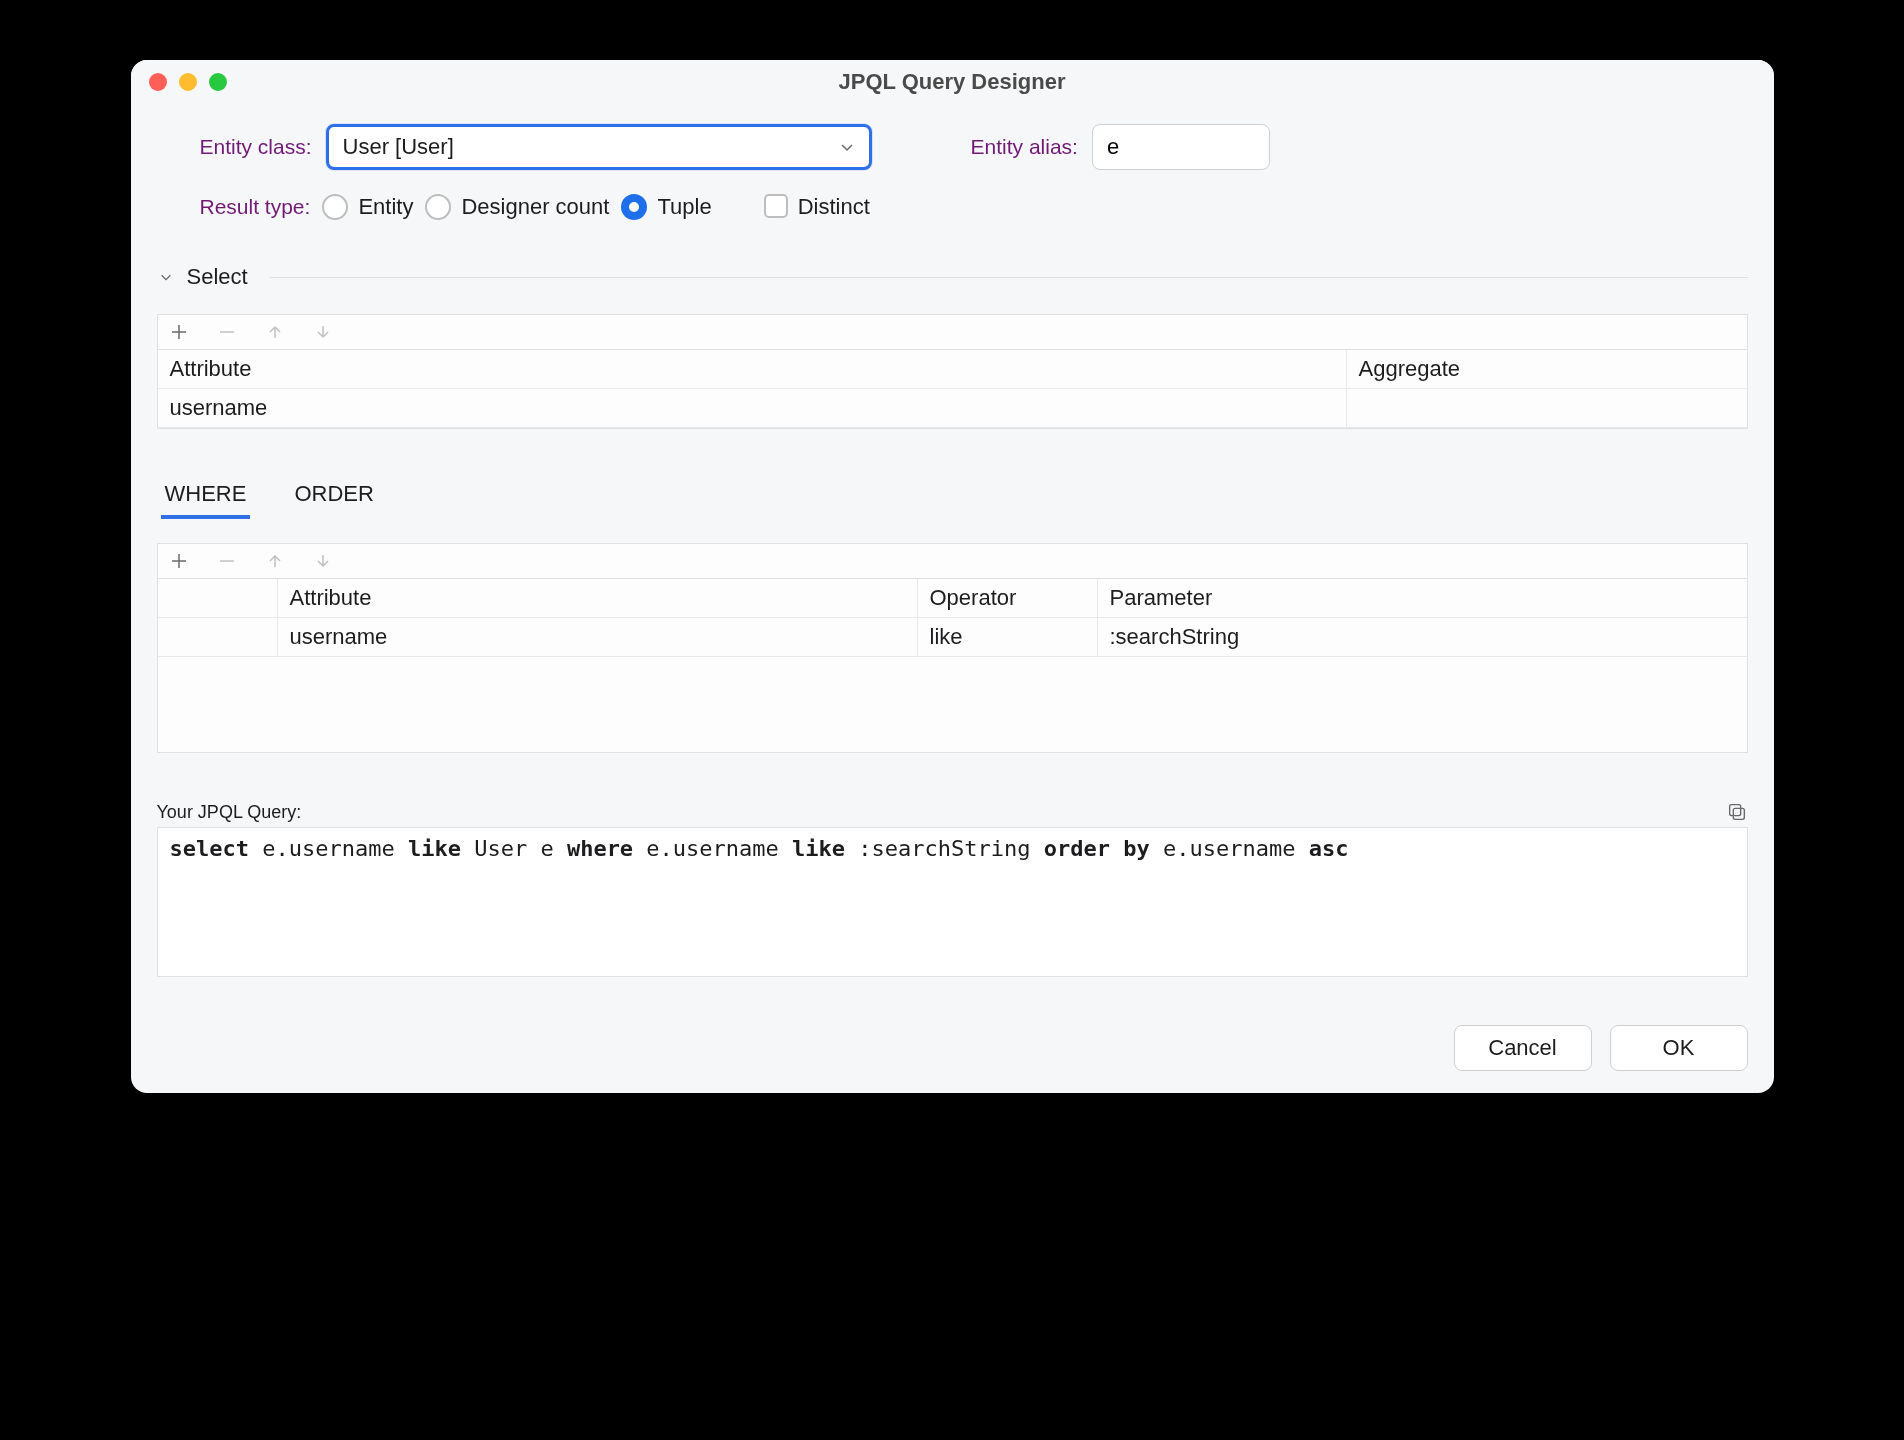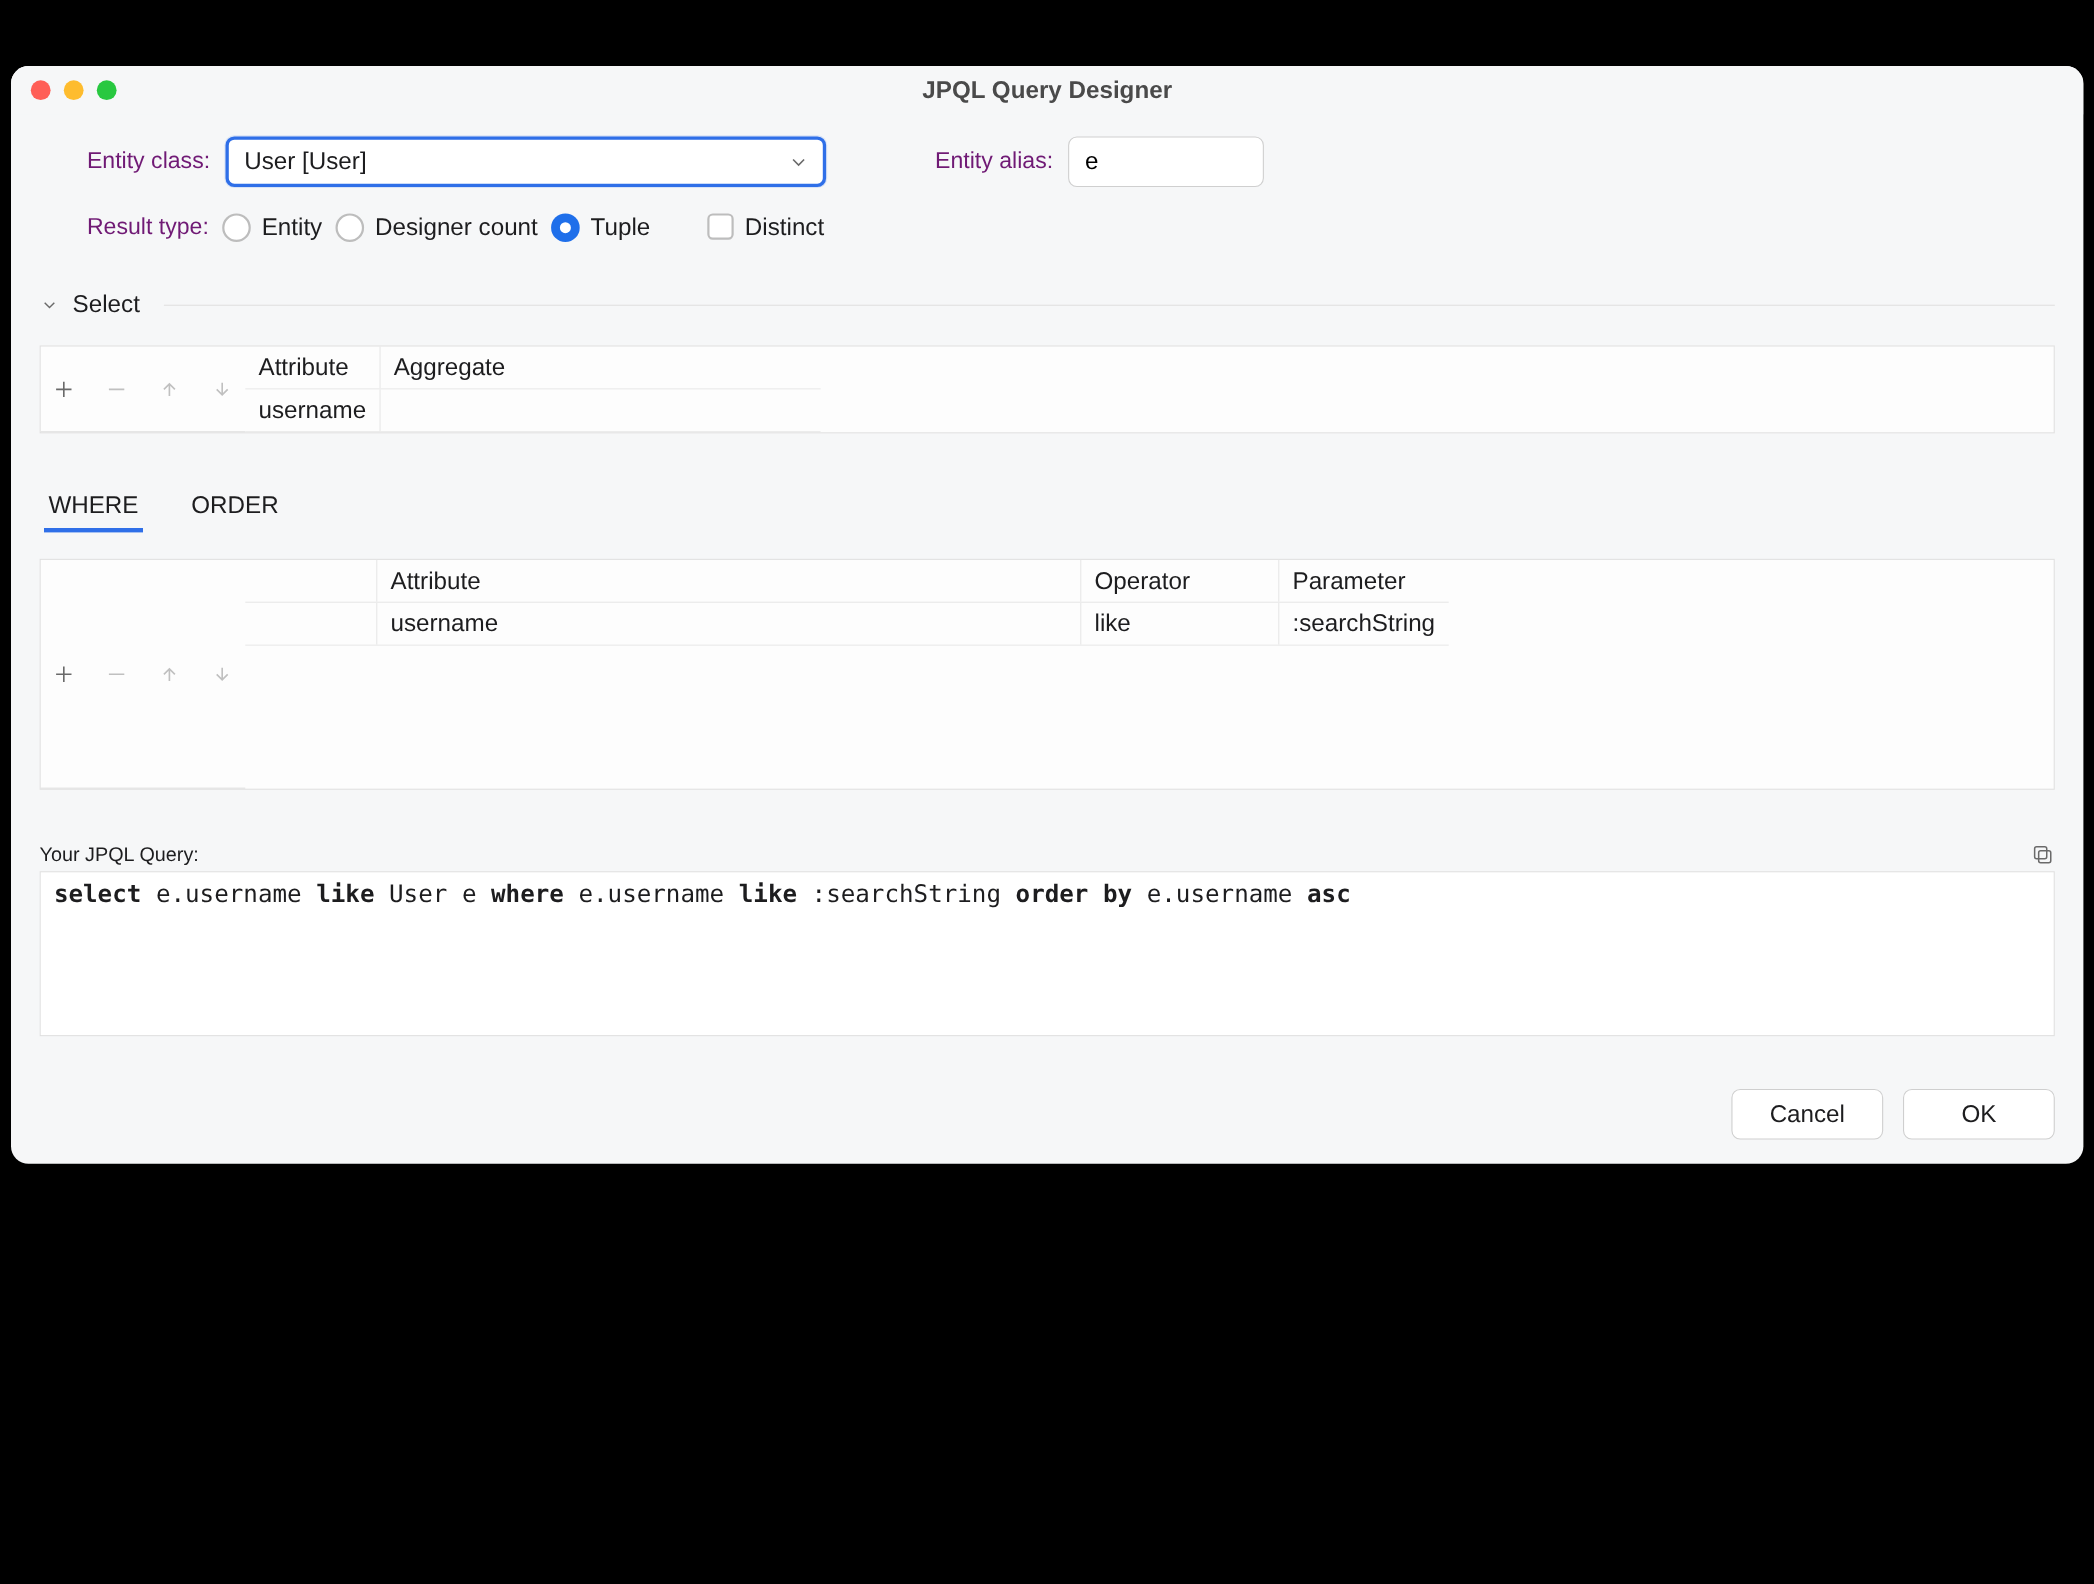--- a/index.html
+++ b/index.html
@@ -8,21 +8,21 @@
     background: #000;
     font-family: -apple-system, BlinkMacSystemFont, "Segoe UI", Arial, sans-serif;
     font-size: 20px;
     color: #1d1d1f;
     display: flex;
     justify-content: center;
     align-items: flex-start;
     padding-top: 60px;
   }
   .window {
-    width: 1884px;
+    width: 1643px;
     background: #f6f7f8;
     border-radius: 16px;
     box-shadow: 0 20px 60px rgba(0,0,0,0.6);
     overflow: hidden;
     display: flex;
     flex-direction: column;
   }
   .titlebar {
     height: 44px;
     display: flex;
@@ -144,21 +144,21 @@
   .section-header .rule {
     flex: 1;
     height: 1px;
     background: #e0e0e0;
     margin-left: 10px;
   }
   .panel {
     border: 1px solid #e0e0e0;
     background: #fdfdfd;
     display: flex;
-    flex-direction: row;
+    flex-direction: column;
   }
   .toolbar {
     display: flex;
     align-items: center;
     padding: 4px 8px;
     gap: 22px;
     border-bottom: 1px solid #e0e0e0;
   }
   .toolbar .btn {
     width: 26px; height: 26px;

